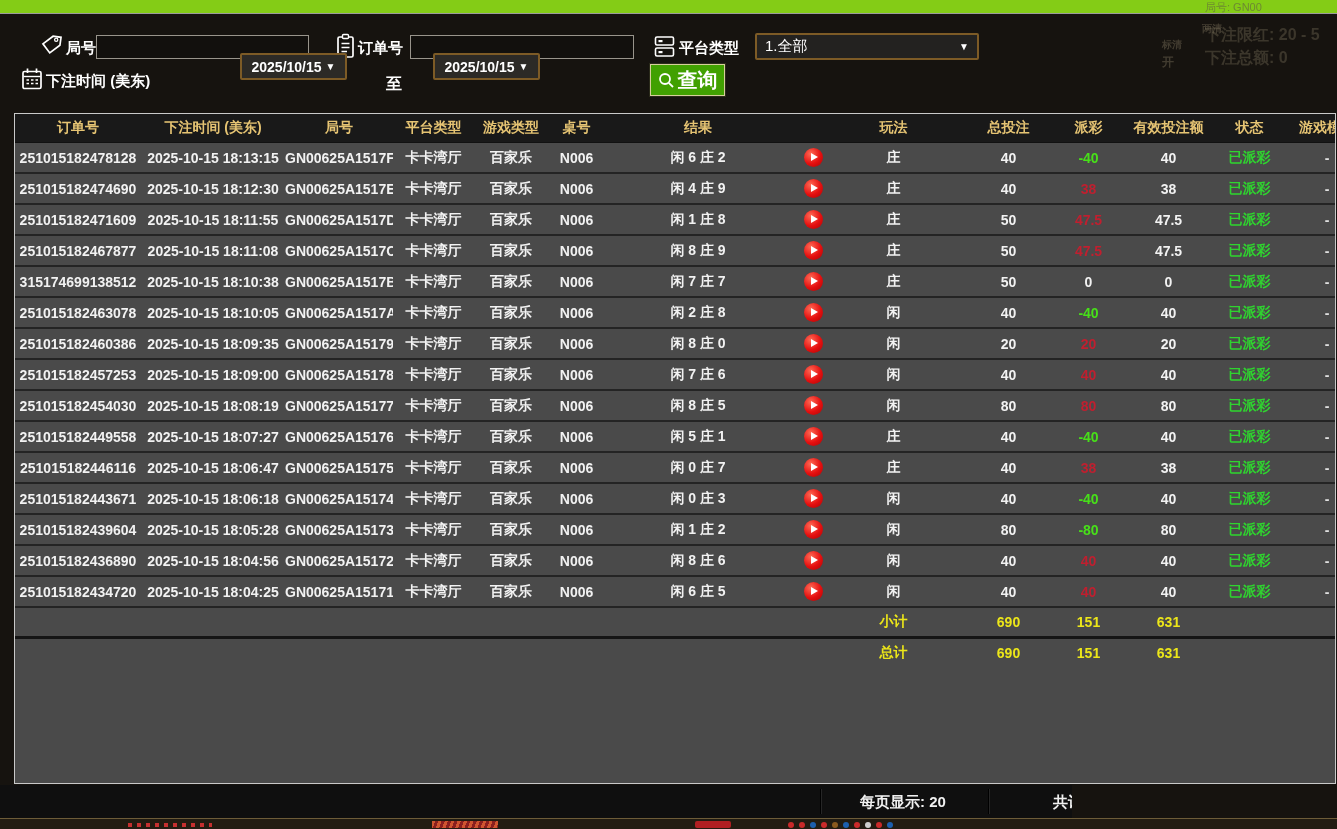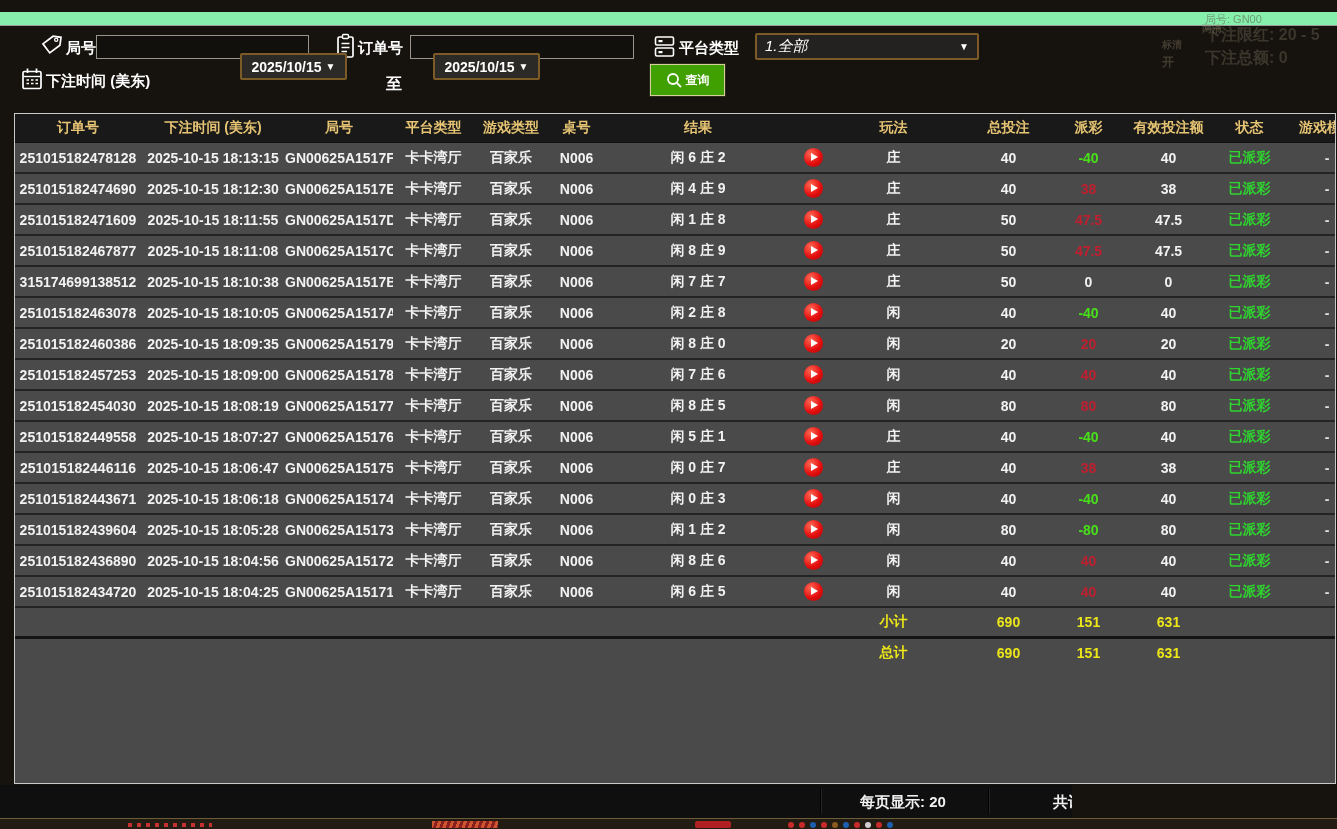--- a/index.html
+++ b/index.html
@@ -5,39 +5,39 @@
   :root{
     --gold:#e6c473; --yellow:#ece619; --win-red:#c01f2f; --loss-green:#47e019;
     --status-green:#2fd42f; --row-gray:#4a4a4a; --page-bg:#16130f; --border-orange:#7d5b26;
     --cols:126px 144px 108px 81px 74px 57px 186px 45px 115px 115px 45px 115px 47px 108px;
   }
   *{box-sizing:border-box; margin:0; padding:0;}
   html,body{width:1337px;height:829px;overflow:hidden;}
   body{background:var(--page-bg);font-family:"Liberation Sans",sans-serif;position:relative;color:#f2f2f2;}
 
   
-  .top-strip{position:absolute;left:0;top:12px;width:1337px;height:14px;background:#86efac;border-bottom:1px solid #9c9c9c;overflow:hidden;}
+  .top-strip{position:absolute;left:0;top:0;width:1337px;height:14px;background:#84cc16;border-bottom:1px solid #9c9c9c;overflow:hidden;}
   .strip-bleed{position:absolute;left:1205px;top:0;font-size:11px;color:#5a5248;opacity:.55;white-space:nowrap;filter:blur(.4px);}
 
   
   .toolbar{position:absolute;left:0;top:15px;width:1337px;height:98px;}
   .flabel{position:absolute;font-size:15px;font-weight:700;color:#fff;white-space:nowrap;}
   .ficon{position:absolute;}
   .tinput{position:absolute;background:#12100d;border:1px solid #98948b;color:#fff;font-size:14px;padding:0 6px;font-family:"Liberation Sans",sans-serif;}
   .round-input{left:96px;top:20px;width:213px;height:24px;}
   .order-input{left:410px;top:20px;width:224px;height:24px;}
   .dropdown{position:absolute;background:#232220;border:2px solid var(--border-orange);color:#fff;display:flex;align-items:center;border-radius:2px;cursor:default;}
-  .platform-select{left:755px;top:18px;width:224px;height:27px;font-size:15px;padding:4px 8px;font-style:italic;}
+  .platform-select{left:755px;top:18px;width:224px;height:27px;font-size:15px;padding:4px 8px;}
   .platform-select .caret{margin-left:auto;}
   .caret{font-size:10px;color:#fff;}
   .date-select{width:107px;height:27px;top:38px;font-size:14px;font-weight:700;justify-content:center;gap:4px;background:#2c2a26;}
   .date-from{left:240px;}
   .date-to{left:433px;}
   .to-label{left:386px;top:59px;font-size:16px;}
-  .search-btn{position:absolute;left:650px;top:49px;width:75px;height:32px;background:#41a001;border:1px solid #d6cf9b;outline:1px solid #2a2a1a;color:#fff;font-size:12px;font-weight:700;display:flex;align-items:center;justify-content:center;gap:3px;cursor:pointer;font-family:"Liberation Sans",sans-serif;}
+  .search-btn{position:absolute;left:650px;top:49px;width:75px;height:32px;background:#41a001;border:1px solid #d6cf9b;outline:1px solid #2a2a1a;color:#fff;font-size:20px;font-weight:700;display:flex;align-items:center;justify-content:center;gap:3px;cursor:pointer;font-family:"Liberation Sans",sans-serif;}
 
   
   .bleed{position:absolute;color:#8a7f66;opacity:.32;font-weight:700;white-space:nowrap;filter:blur(.5px);}
   .bleed-limit{left:1205px;top:10px;font-size:16px;}
   .bleed-total{left:1205px;top:33px;font-size:16px;}
   .bleed-tag{left:1162px;font-size:10px;opacity:.38;}
   .bt1{top:7px;padding-left:40px;} .bt2{top:23px;} .bt3{top:39px;font-size:12px;}
 
   
   .panel{position:absolute;left:14px;top:113px;width:1322px;height:671px;background:var(--row-gray);border:1px solid #c9c9c9;overflow:hidden;}

